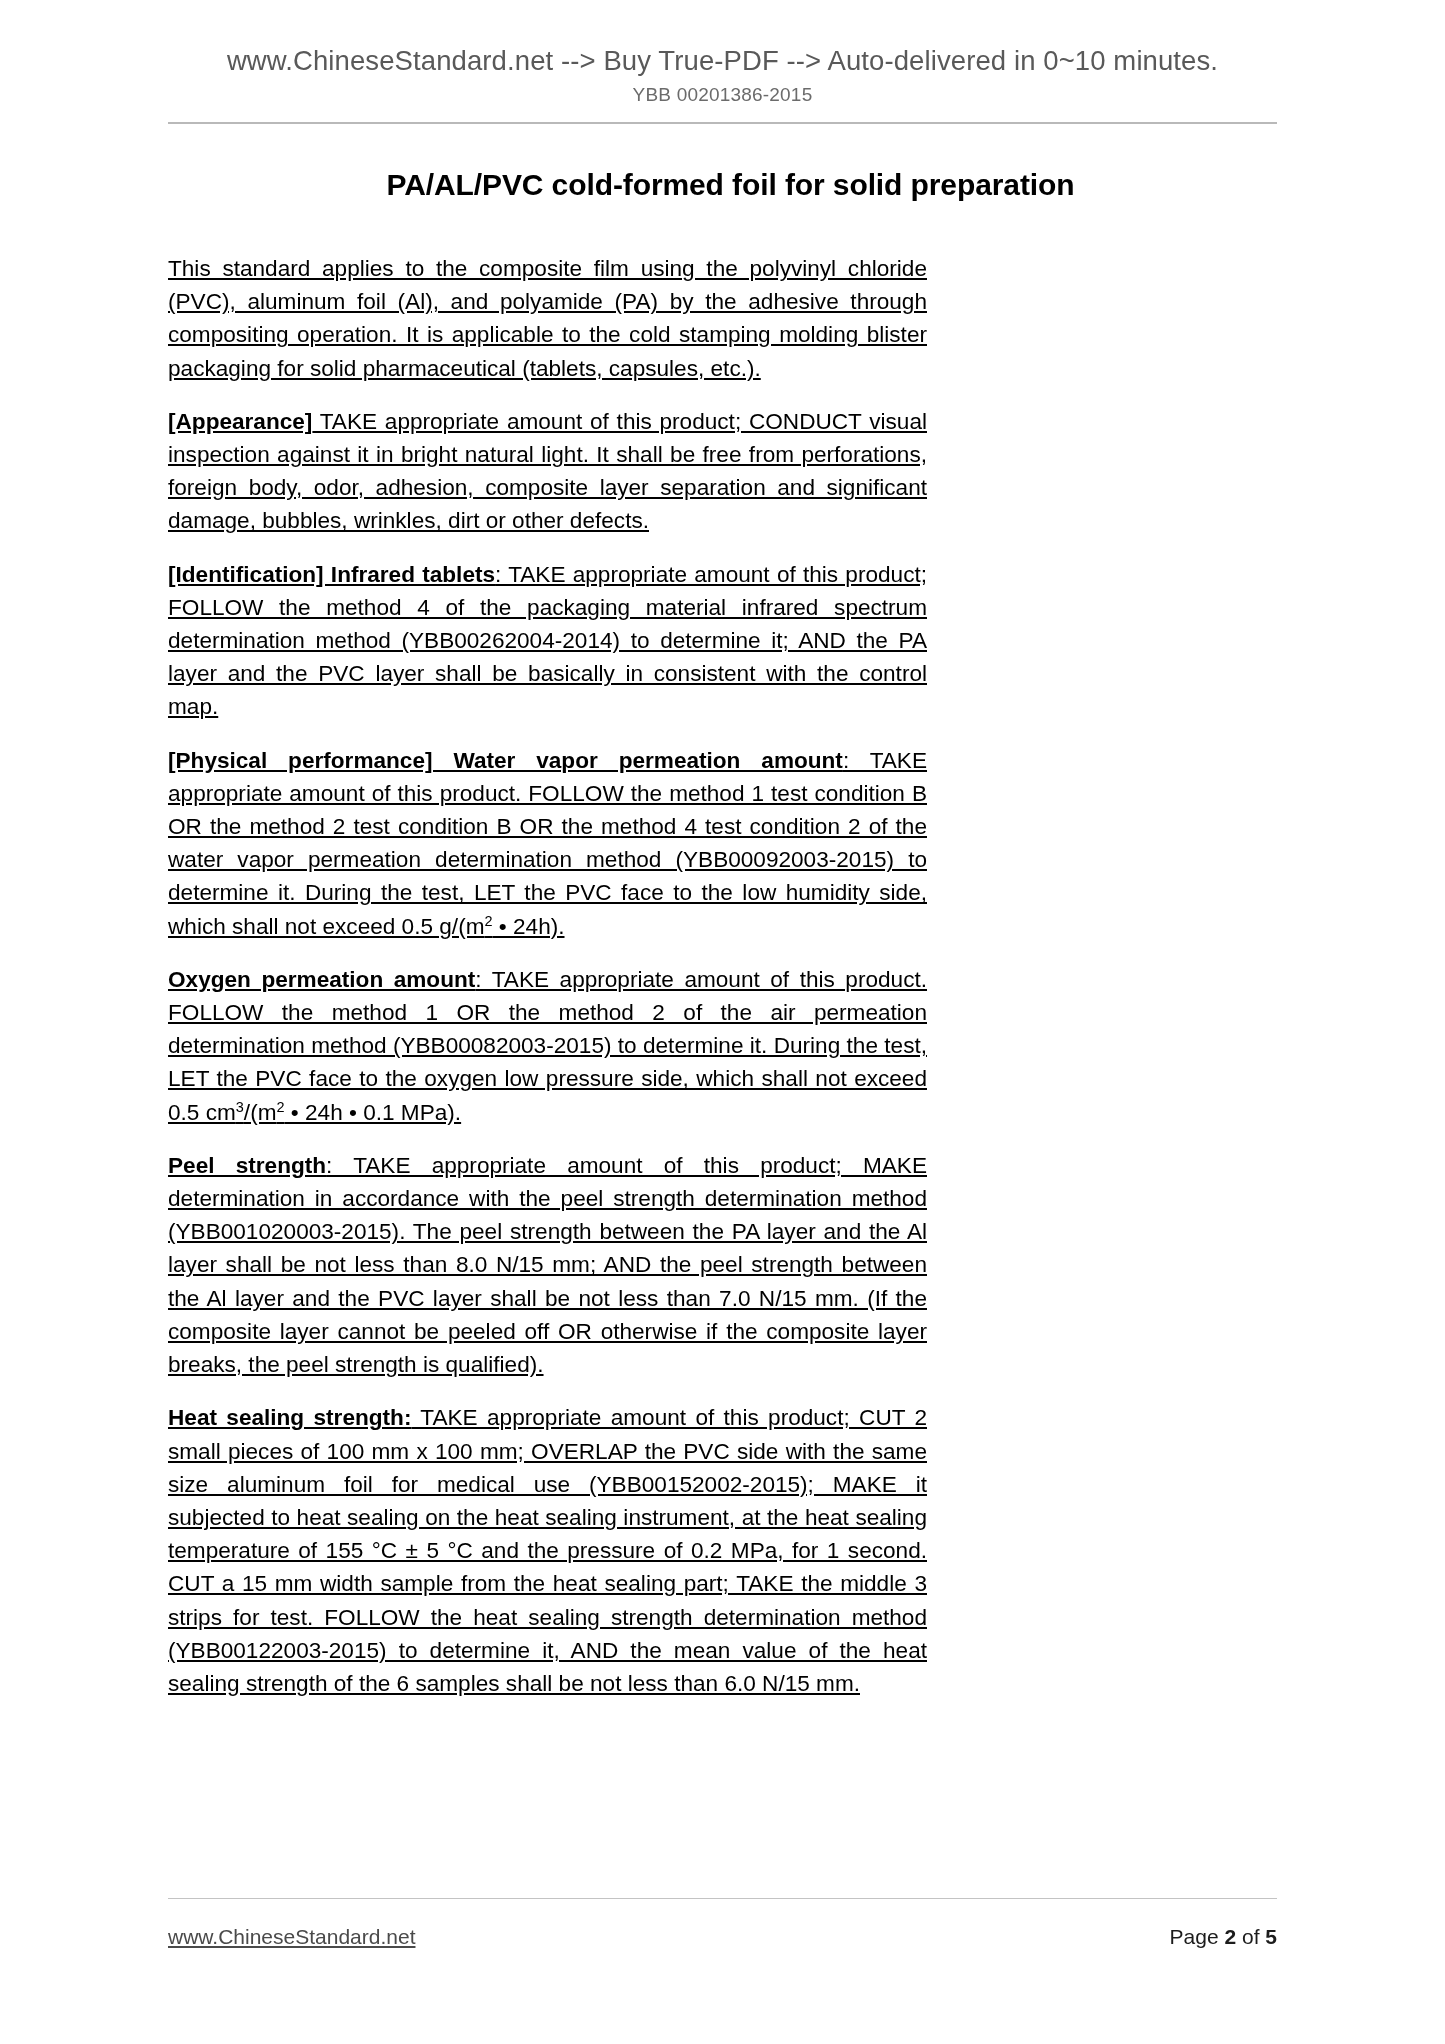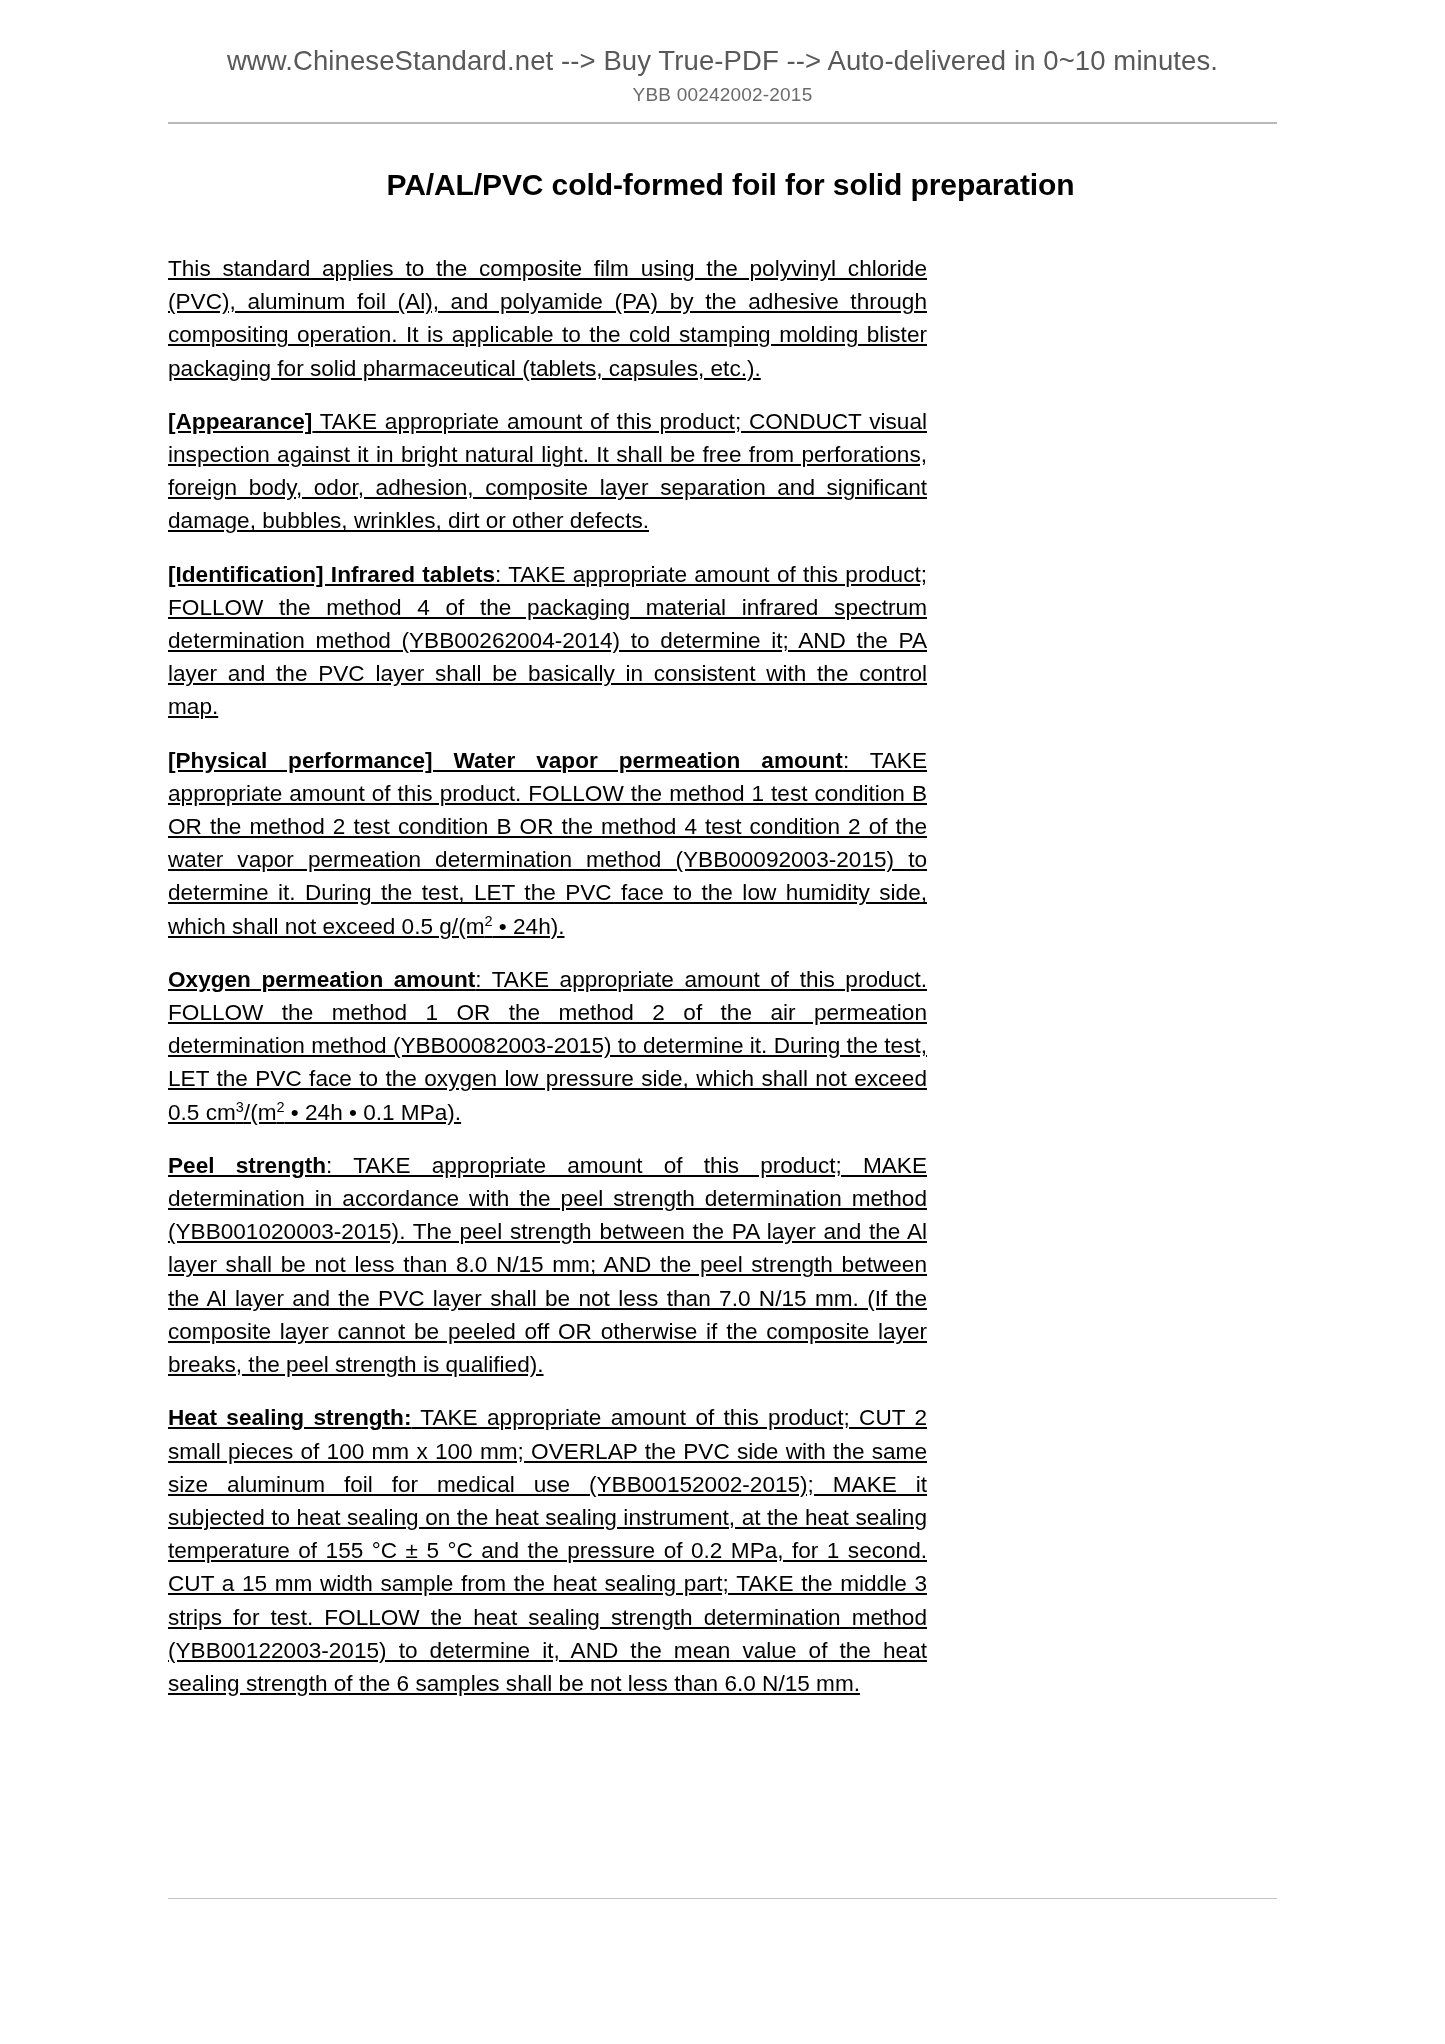--- a/index.html
+++ b/index.html
@@ -116,21 +116,21 @@
   }
   .ftr-page .pg-num { font-weight: bold; }
 </style>
 </head>
 <body>
 
 <div class="page">
 
   <div class="hdr">
     <div class="hdr-watermark">www.ChineseStandard.net --&gt; Buy True-PDF --&gt; Auto-delivered in 0~10 minutes.</div>
-    <div class="hdr-stdno">YBB 00242002-2015</div>
+    <div class="hdr-stdno">YBB 00201386-2015</div>
   </div>
   <div class="hdr-rule"></div>
 
   <h1 class="doc-title">PA/AL/PVC cold-formed foil for solid preparation</h1>
 
   <div class="body-col">
 
     <p class="para">This standard applies to the composite film using the polyvinyl chloride (PVC), aluminum foil (Al), and polyamide (PA) by the adhesive through compositing operation. It is applicable to the cold stamping molding blister packaging for solid pharmaceutical (tablets, capsules, etc.).</p>
 
     <p class="para"><span class="b">[Appearance]</span><span> TAKE appropriate amount of this product; CONDUCT visual inspection against it in bright natural light. It shall be free from perforations, foreign body, odor, adhesion, composite layer separation and significant damage, bubbles, wrinkles, dirt or other defects.</span></p>
@@ -141,14 +141,18 @@
 
     <p class="para"><span class="b">Oxygen permeation amount</span><span>: TAKE appropriate amount of this product. FOLLOW the method 1 OR the method 2 of the air permeation determination method (YBB00082003-2015) to determine it. During the test, LET the PVC face to the oxygen low pressure side, which shall not exceed 0.5 cm</span><sup>3</sup><span>/(m</span><sup>2</sup><span> • 24h • 0.1 MPa).</span></p>
 
     <p class="para"><span class="b">Peel strength</span><span>: TAKE appropriate amount of this product; MAKE determination in accordance with the peel strength determination method (YBB001020003-2015). The peel strength between the PA layer and the Al layer shall be not less than 8.0 N/15 mm; AND the peel strength between the Al layer and the PVC layer shall be not less than 7.0 N/15 mm. (If the composite layer cannot be peeled off OR otherwise if the composite layer breaks, the peel strength is qualified).</span></p>
 
     <p class="para"><span class="b">Heat sealing strength:</span><span> TAKE appropriate amount of this product; CUT 2 small pieces of 100 mm x 100 mm; OVERLAP the PVC side with the same size aluminum foil for medical use (YBB00152002-2015); MAKE it subjected to heat sealing on the heat sealing instrument, at the heat sealing temperature of 155 °C ± 5 °C and the pressure of 0.2 MPa, for 1 second. CUT a 15 mm width sample from the heat sealing part; TAKE the middle 3 strips for test. FOLLOW the heat sealing strength determination method (YBB00122003-2015) to determine it, AND the mean value of the heat sealing strength of the 6 samples shall be not less than 6.0 N/15 mm.</span></p>
 
   </div>
 
   <div class="ftr-rule"></div>
+  <div class="ftr">
+    <a class="ftr-link" href="#">www.ChineseStandard.net</a>
+    <div class="ftr-page"><span>Page </span><span class="pg-num">2</span><span> of </span><span class="pg-num">5</span></div>
+  </div>
 
 </div>
 
 </body></html>

